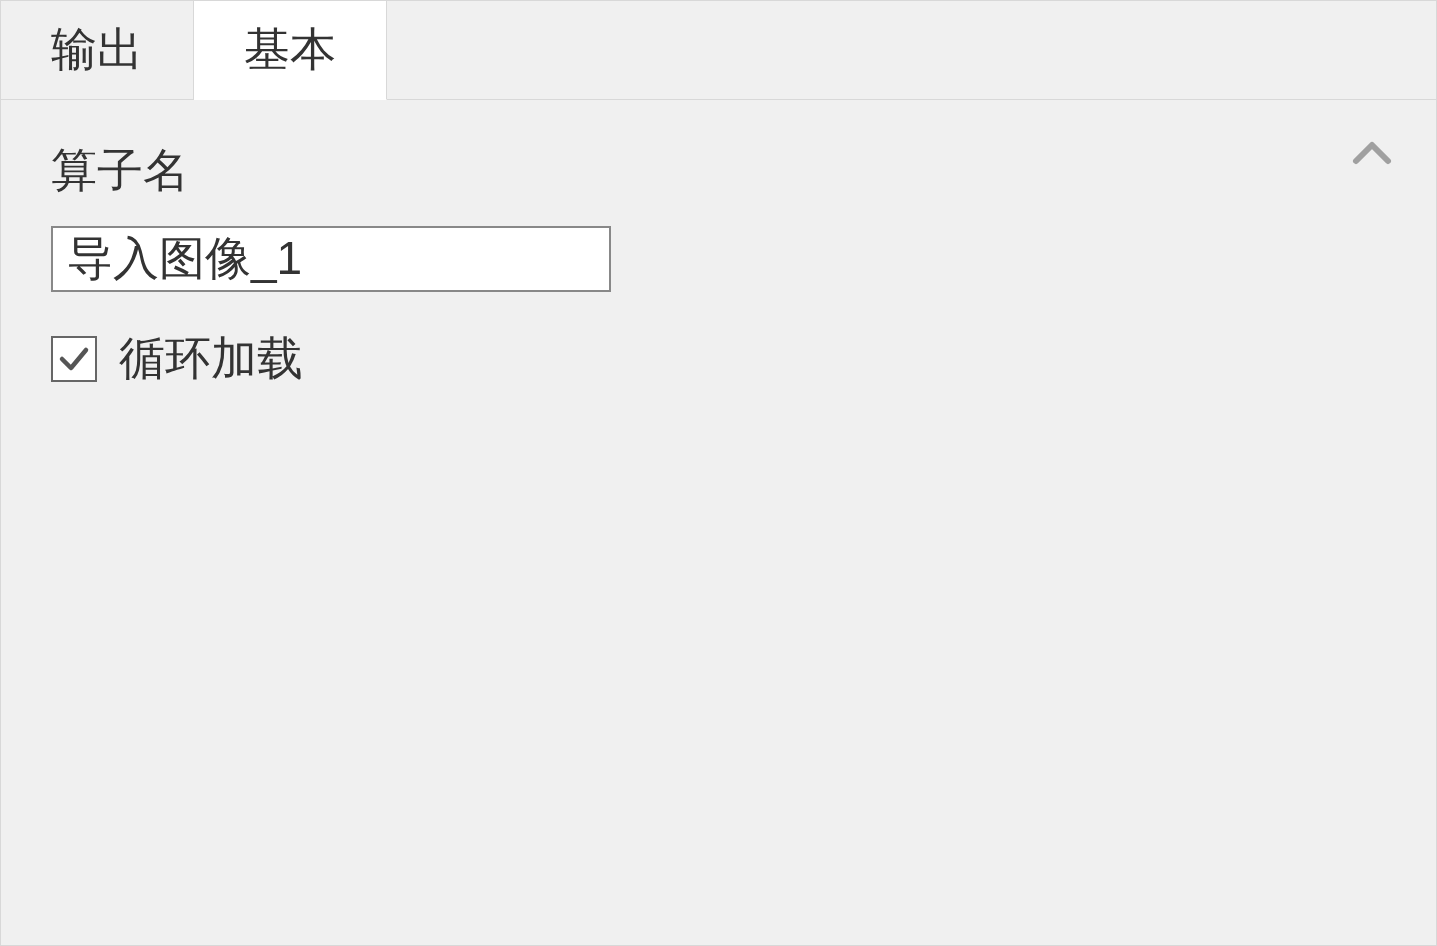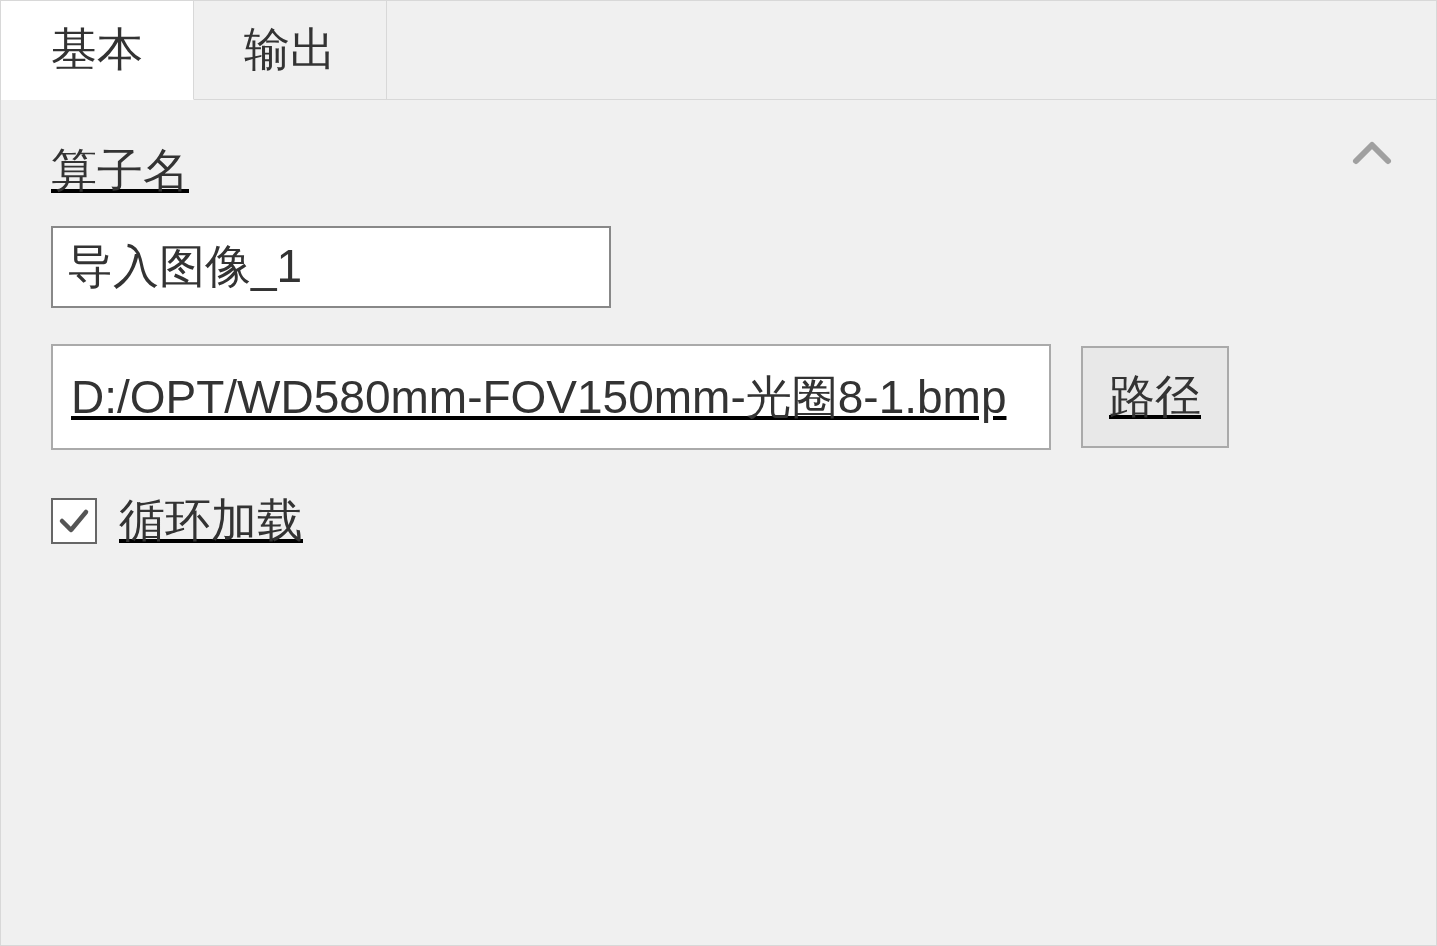--- a/index.html
+++ b/index.html
@@ -32,34 +32,33 @@
   background: #f0f0f0;
 }
 .tab.active {
   background: #ffffff;
   border-bottom: 1px solid #ffffff;
   margin-bottom: -1px;
 }
 .content {
   padding: 40px 50px;
   width: 1360px;
-  text-decoration: underline;
 }
 .label {
   font-size: 46px;
   color: #333;
   margin-bottom: 24px;
 }
 .input-text {
   font-size: 46px;
   font-family: inherit;
   color: #333;
   background: #ffffff;
   border: 2px solid #888;
-  padding: 12px 14px;
+  padding: 4px 14px;
   width: 560px;
   margin-bottom: 36px;
 }
 .path-row {
   display: flex;
   align-items: center;
   gap: 30px;
   margin-bottom: 40px;
 }
 .path-box {
@@ -108,40 +107,36 @@
   cursor: pointer;
 }
 .collapse-icon svg { width: 48px; height: 48px; }
 </style>
 </head>
 <body>
 
 <div class="panel">
 
   <div class="tabs">
+    <div class="tab">输出</div>
     <div class="tab active">基本</div>
-    <div class="tab">输出</div>
   </div>
 
   <div class="collapse-icon">
     <svg viewBox="0 0 24 24">
       <path d="M4 15 L12 7 L20 15" stroke="#a0a0a0" stroke-width="3" fill="none" stroke-linecap="round" stroke-linejoin="round"></path>
     </svg>
   </div>
 
   <div class="content">
 
     <div class="label">算子名</div>
     <input type="text" class="input-text" value="导入图像_1" style="">
 
 
-    <div class="path-row">
-      <div class="path-box">D:/OPT/WD580mm-FOV150mm-光圈8-1.bmp</div>
-      <button class="path-btn">路径</button>
-    </div>
 
     <div class="check-row">
       <div class="checkbox">
         <svg viewBox="0 0 24 24">
           <path d="M4 12 L10 18 L20 6" stroke="#555" stroke-width="3" fill="none" stroke-linecap="round" stroke-linejoin="round"></path>
         </svg>
       </div>
       <div class="check-label">循环加载</div>
     </div>
 

